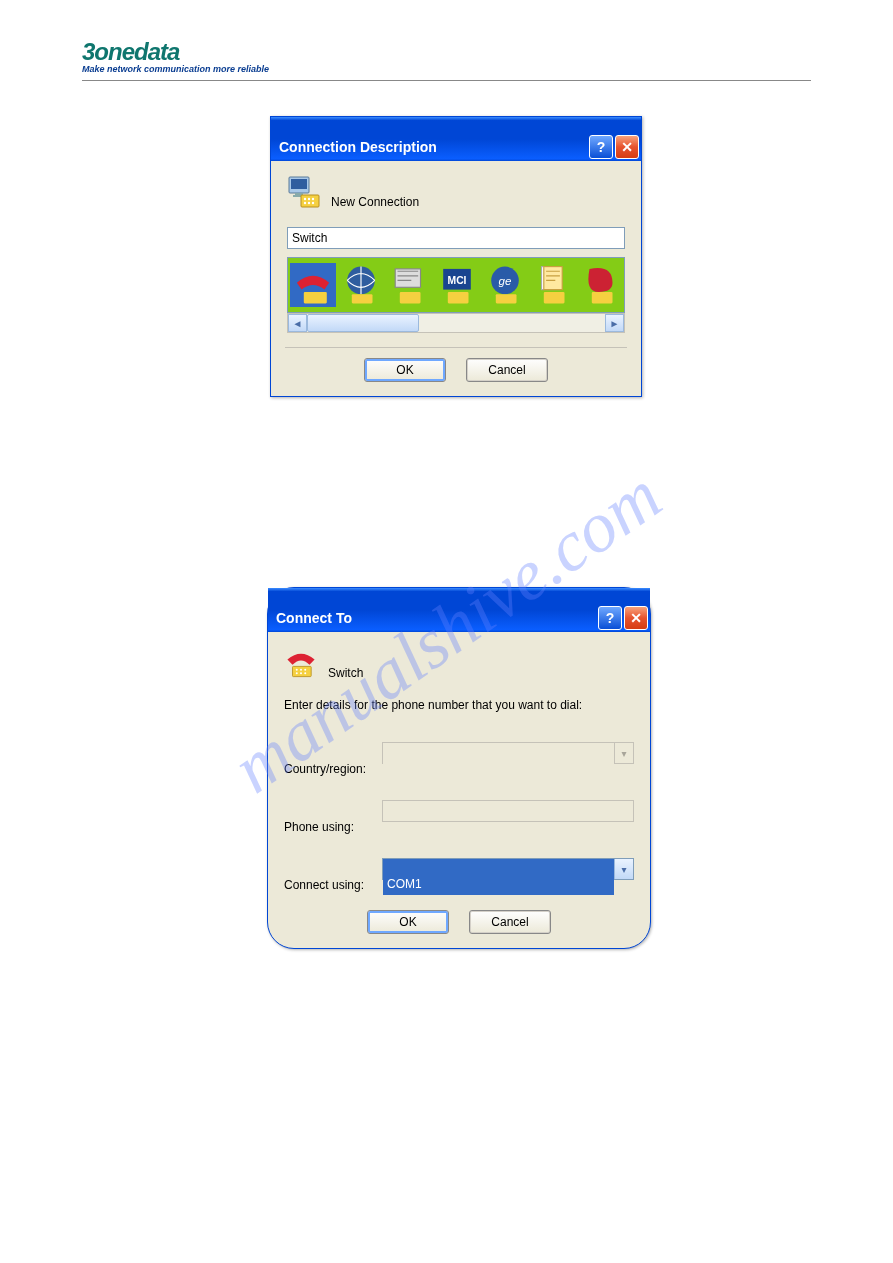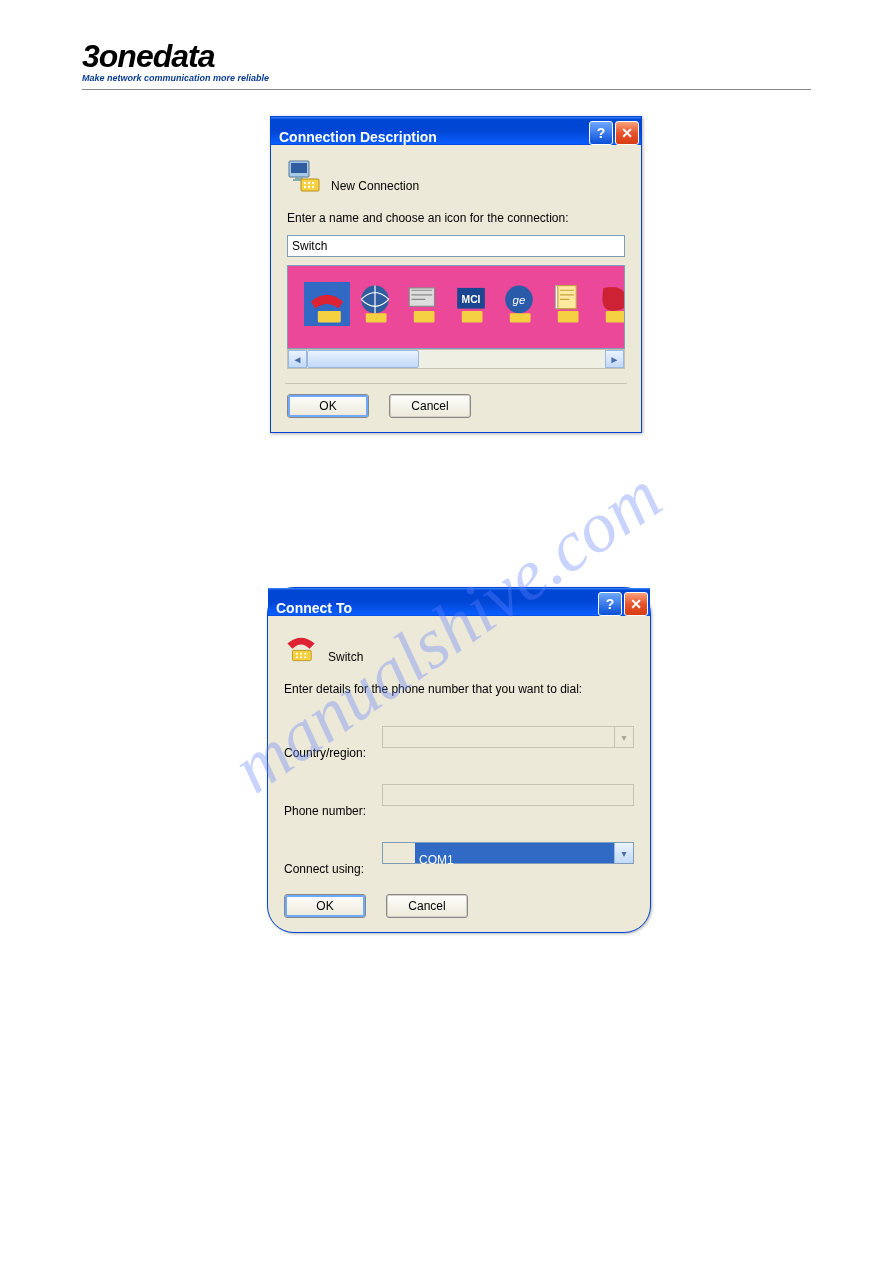--- a/index.html
+++ b/index.html
@@ -13,23 +13,23 @@
   }
   .page-header {
     position: absolute;
     top: 38px;
     left: 82px;
     right: 82px;
     border-bottom: 1px solid #888;
     padding-bottom: 6px;
   }
   .logo-text {
-    font-size: 32px;
+    font-size: 24px;
     font-weight: 900;
-    color: #000000;
+    color: #0f766e;
     font-style: italic;
     letter-spacing: -1px;
   }
   .logo-tagline {
     font-size: 9px;
     color: #0a3d91;
     font-style: italic;
     margin-top: -2px;
     font-weight: bold;
   }
@@ -54,22 +54,22 @@
     border: 1px solid #0046d5;
     box-shadow: 1px 1px 3px rgba(0,0,0,0.3);
   }
   .dialog1 { top: 116px; left: 270px; width: 370px; }
   .dialog2 { top: 587px; left: 267px; width: 382px; border-radius: 27px; }
 
   .titlebar {
     height: 28px;
     background: linear-gradient(to bottom, #3b8cff 0%, #0046d5 8%, #0046d5 50%, #0a5eff 95%, #0046d5 100%);
     display: flex;
-    align-items: flex-end;
-    padding: 0 2px 0 8px;
+    align-items: center;
+    padding: 16px 2px 0 8px;
     color: #fff;
     font-size: 14px;
     font-weight: bold;
   }
   .titlebar-text { flex: 1; }
   .title-btn {
     width: 22px;
     height: 22px;
     margin-left: 2px;
     border-radius: 3px;
@@ -113,24 +113,25 @@
     box-sizing: border-box;
   }
   .disabled-input {
     background: #ece9d8;
     border: 1px solid #c5c2b8;
   }
 
   .icon-strip-wrap { margin-top: 8px; }
   .icon-strip {
     border: 1px solid #7f9db9;
-    background: #ec4899;
+    background: #84cc16;
     height: 50px;
     display: flex;
-    padding: 16px;
+    align-items: center;
+    padding: 2px;
     overflow: hidden;
   }
   .picker-icon {
     width: 46px; height: 44px;
     margin-right: 2px;
     display: flex;
     align-items: center;
     justify-content: center;
     flex-shrink: 0;
   }
@@ -164,21 +165,21 @@
     border: 1px solid #9bb9dd;
     border-radius: 2px;
   }
 
   .button-sep {
     border-top: 1px solid #c5c2b8;
     margin: 14px -2px 10px -2px;
   }
   .button-row {
     display: flex;
-    justify-content: flex-start;
+    justify-content: center;
     gap: 20px;
   }
   .xp-button {
     width: 82px;
     height: 24px;
     background: linear-gradient(to bottom, #fefefe, #ece9d8);
     border: 1px solid #888;
     border-radius: 3px;
     font-size: 12px;
     box-shadow: 0 0 0 1px #d4d0c8 inset;
@@ -205,24 +206,23 @@
     height: 22px;
     width: 100%;
     box-sizing: border-box;
   }
   .combo.disabled-combo {
     border-color: #c5c2b8;
     background: #ece9d8;
   }
   .combo-text {
     flex: 1;
-    padding: 10px 4px;
+    padding: 18px 4px;
     font-size: 12px;
     background: #fff;
-    margin-left: 32px;
   }
   .combo.active .combo-text {
     background: #316ac5;
     color: #fff;
   }
   .combo.disabled-combo .combo-text { background: #ece9d8; }
   .combo-arrow {
     width: 18px;
     background: linear-gradient(to bottom, #eaf3ff, #c2d9f7);
     border-left: 1px solid #9bb9dd;
@@ -267,21 +267,20 @@
           <circle cx="18" cy="24" r="1.2" fill="#fff"></circle>
           <circle cx="22" cy="24" r="1.2" fill="#fff"></circle>
           <circle cx="26" cy="24" r="1.2" fill="#fff"></circle>
           <circle cx="18" cy="28" r="1.2" fill="#fff"></circle>
           <circle cx="22" cy="28" r="1.2" fill="#fff"></circle>
           <circle cx="26" cy="28" r="1.2" fill="#fff"></circle>
         </svg>
       </div>
       <span>New Connection</span>
     </div>
-    <div class="prompt-text">Enter a name and choose an icon for the connection:</div>
     <input class="text-input" value="Switch" style="">
     <div class="icon-strip-wrap">
       <div class="icon-strip">
         <div class="picker-icon selected">
           <svg viewBox="0 0 40 40">
               <path d="M6 18 Q20 6 34 18 L30 24 Q20 16 10 24 Z" fill="#d23"></path>
               <rect x="12" y="26" width="20" height="10" rx="1" fill="#f5d040"></rect>
             </svg>
         </div>
         <div class="picker-icon">
@@ -374,21 +373,21 @@
       <div class="form-field">
         <div class="combo disabled-combo">
           <div class="combo-text"></div>
           <div class="combo-arrow">▾</div>
         </div>
       </div>
     </div>
 
 
     <div class="form-row">
-      <div class="form-label">Phone number:</div>
+      <div class="form-label">Phone using:</div>
       <div class="form-field">
         <input class="text-input disabled-input" value="" style="">
       </div>
     </div>
 
     <div class="form-row">
       <div class="form-label">Connect using:</div>
       <div class="form-field">
         <div class="combo active">
           <div class="combo-text">COM1</div>

